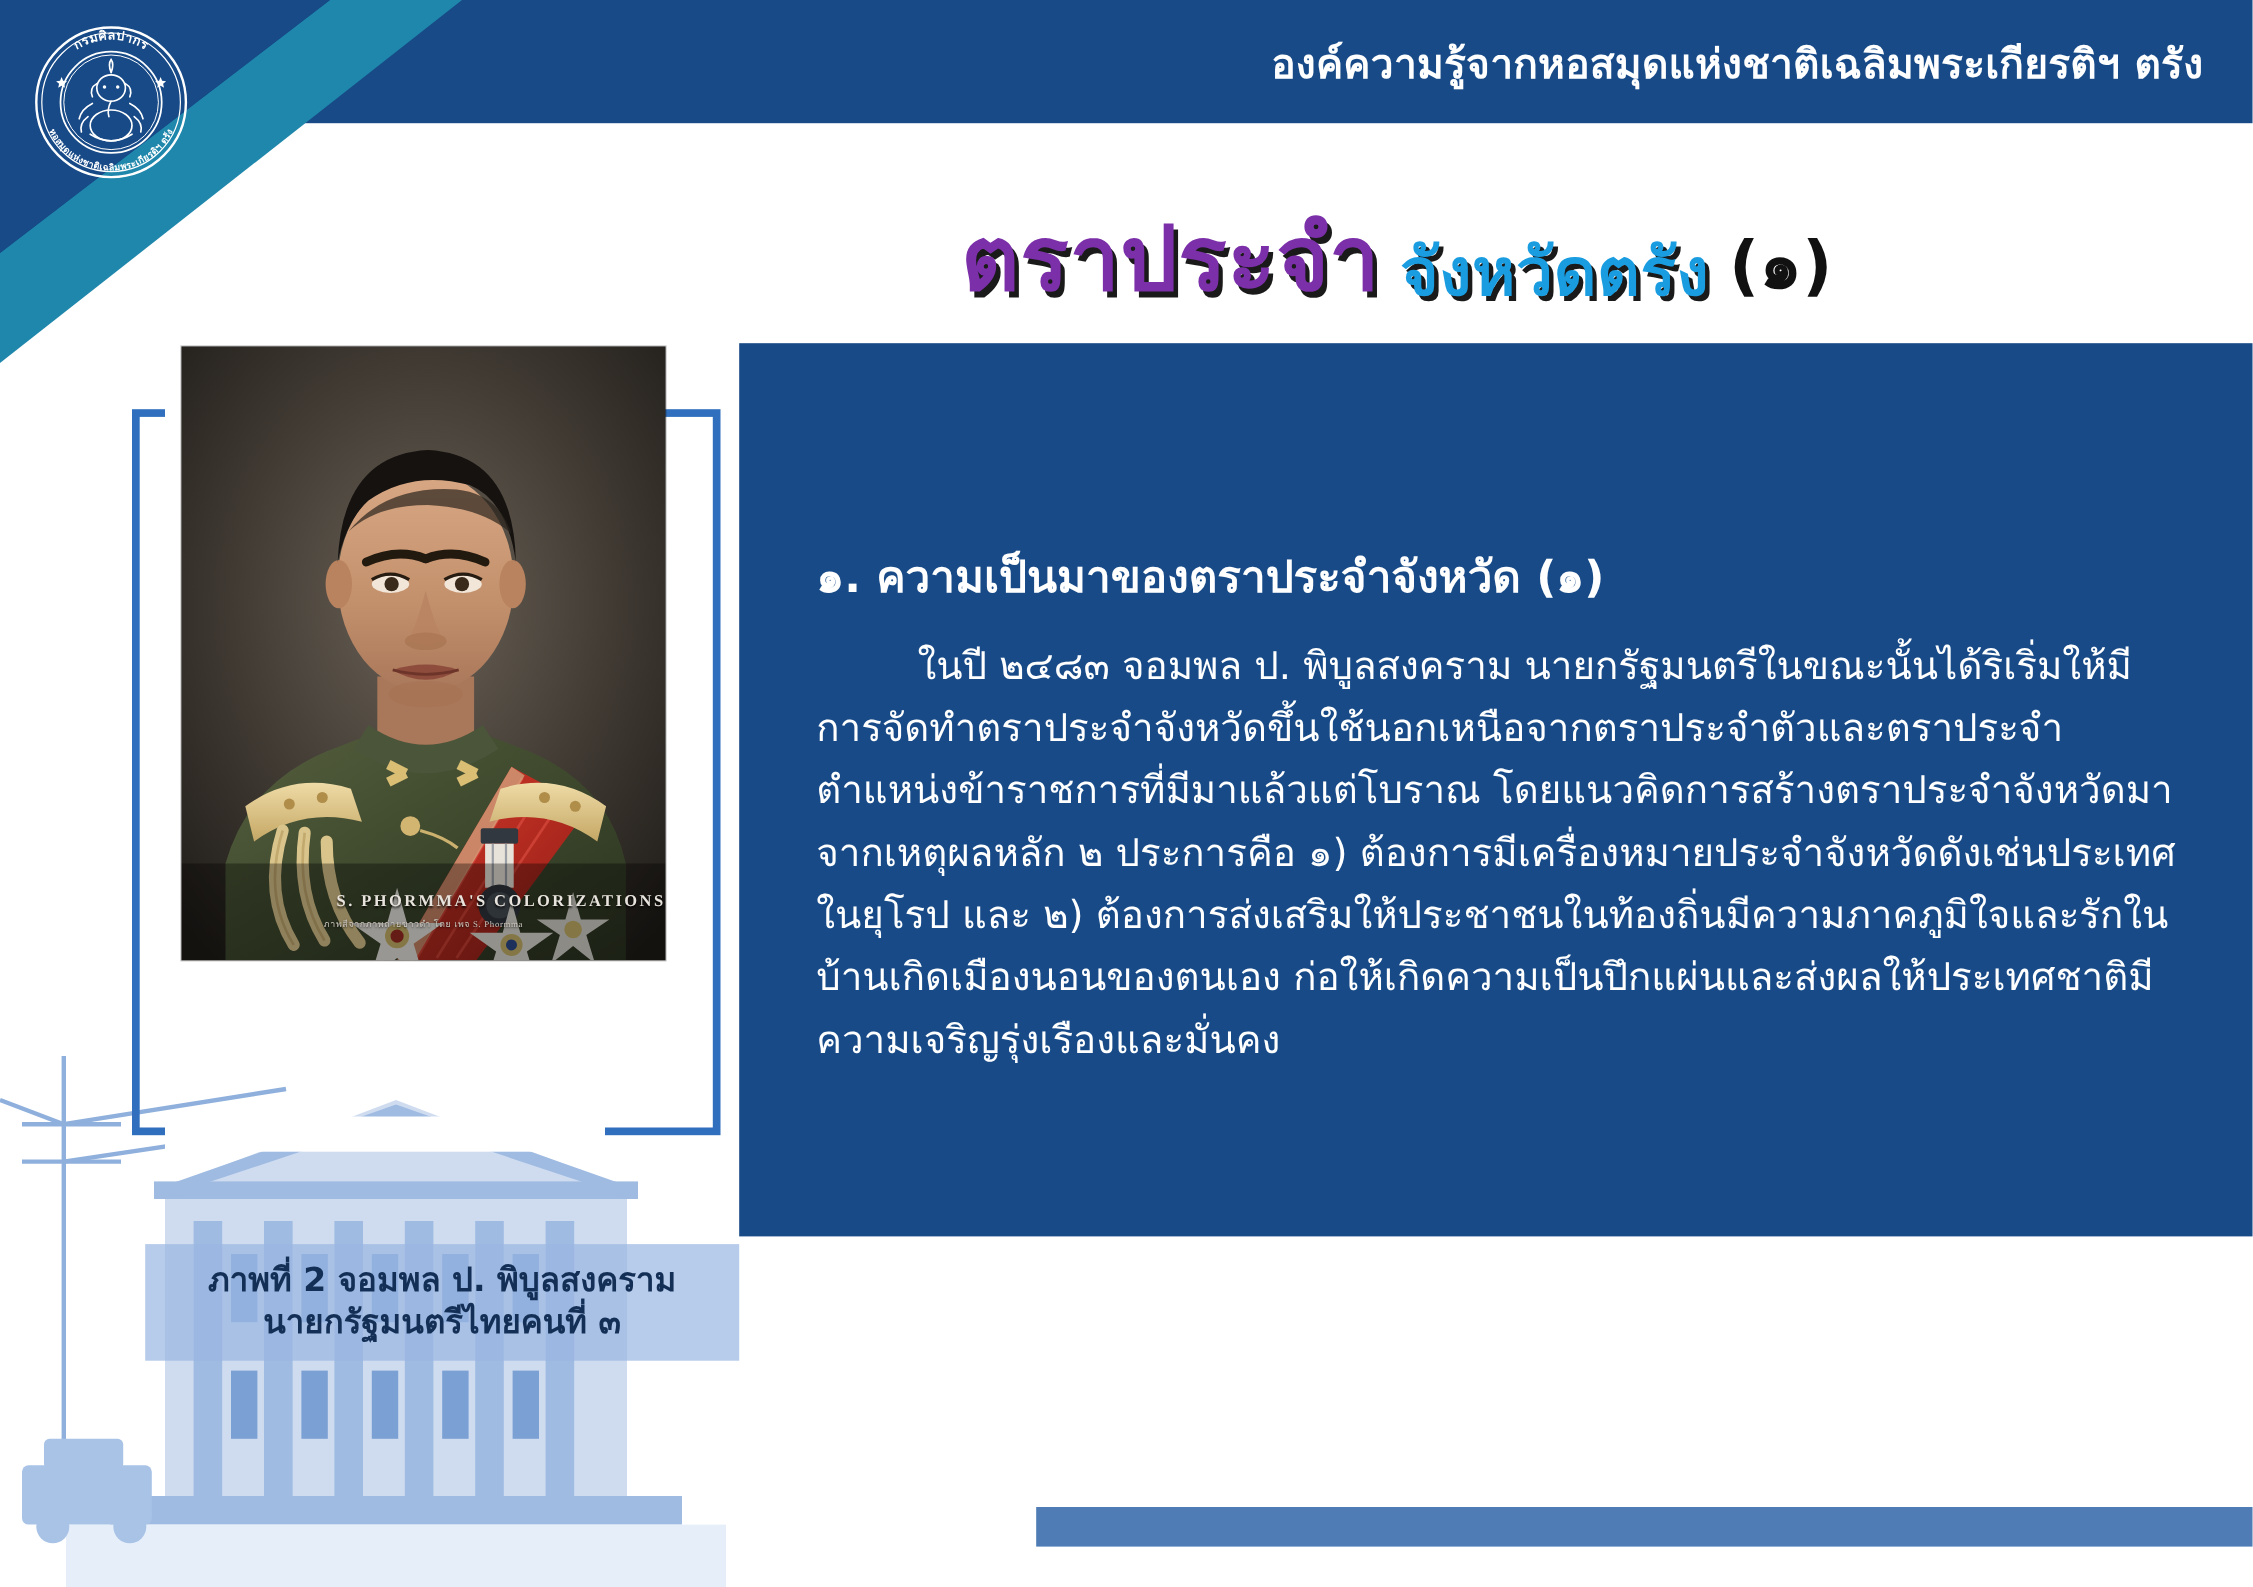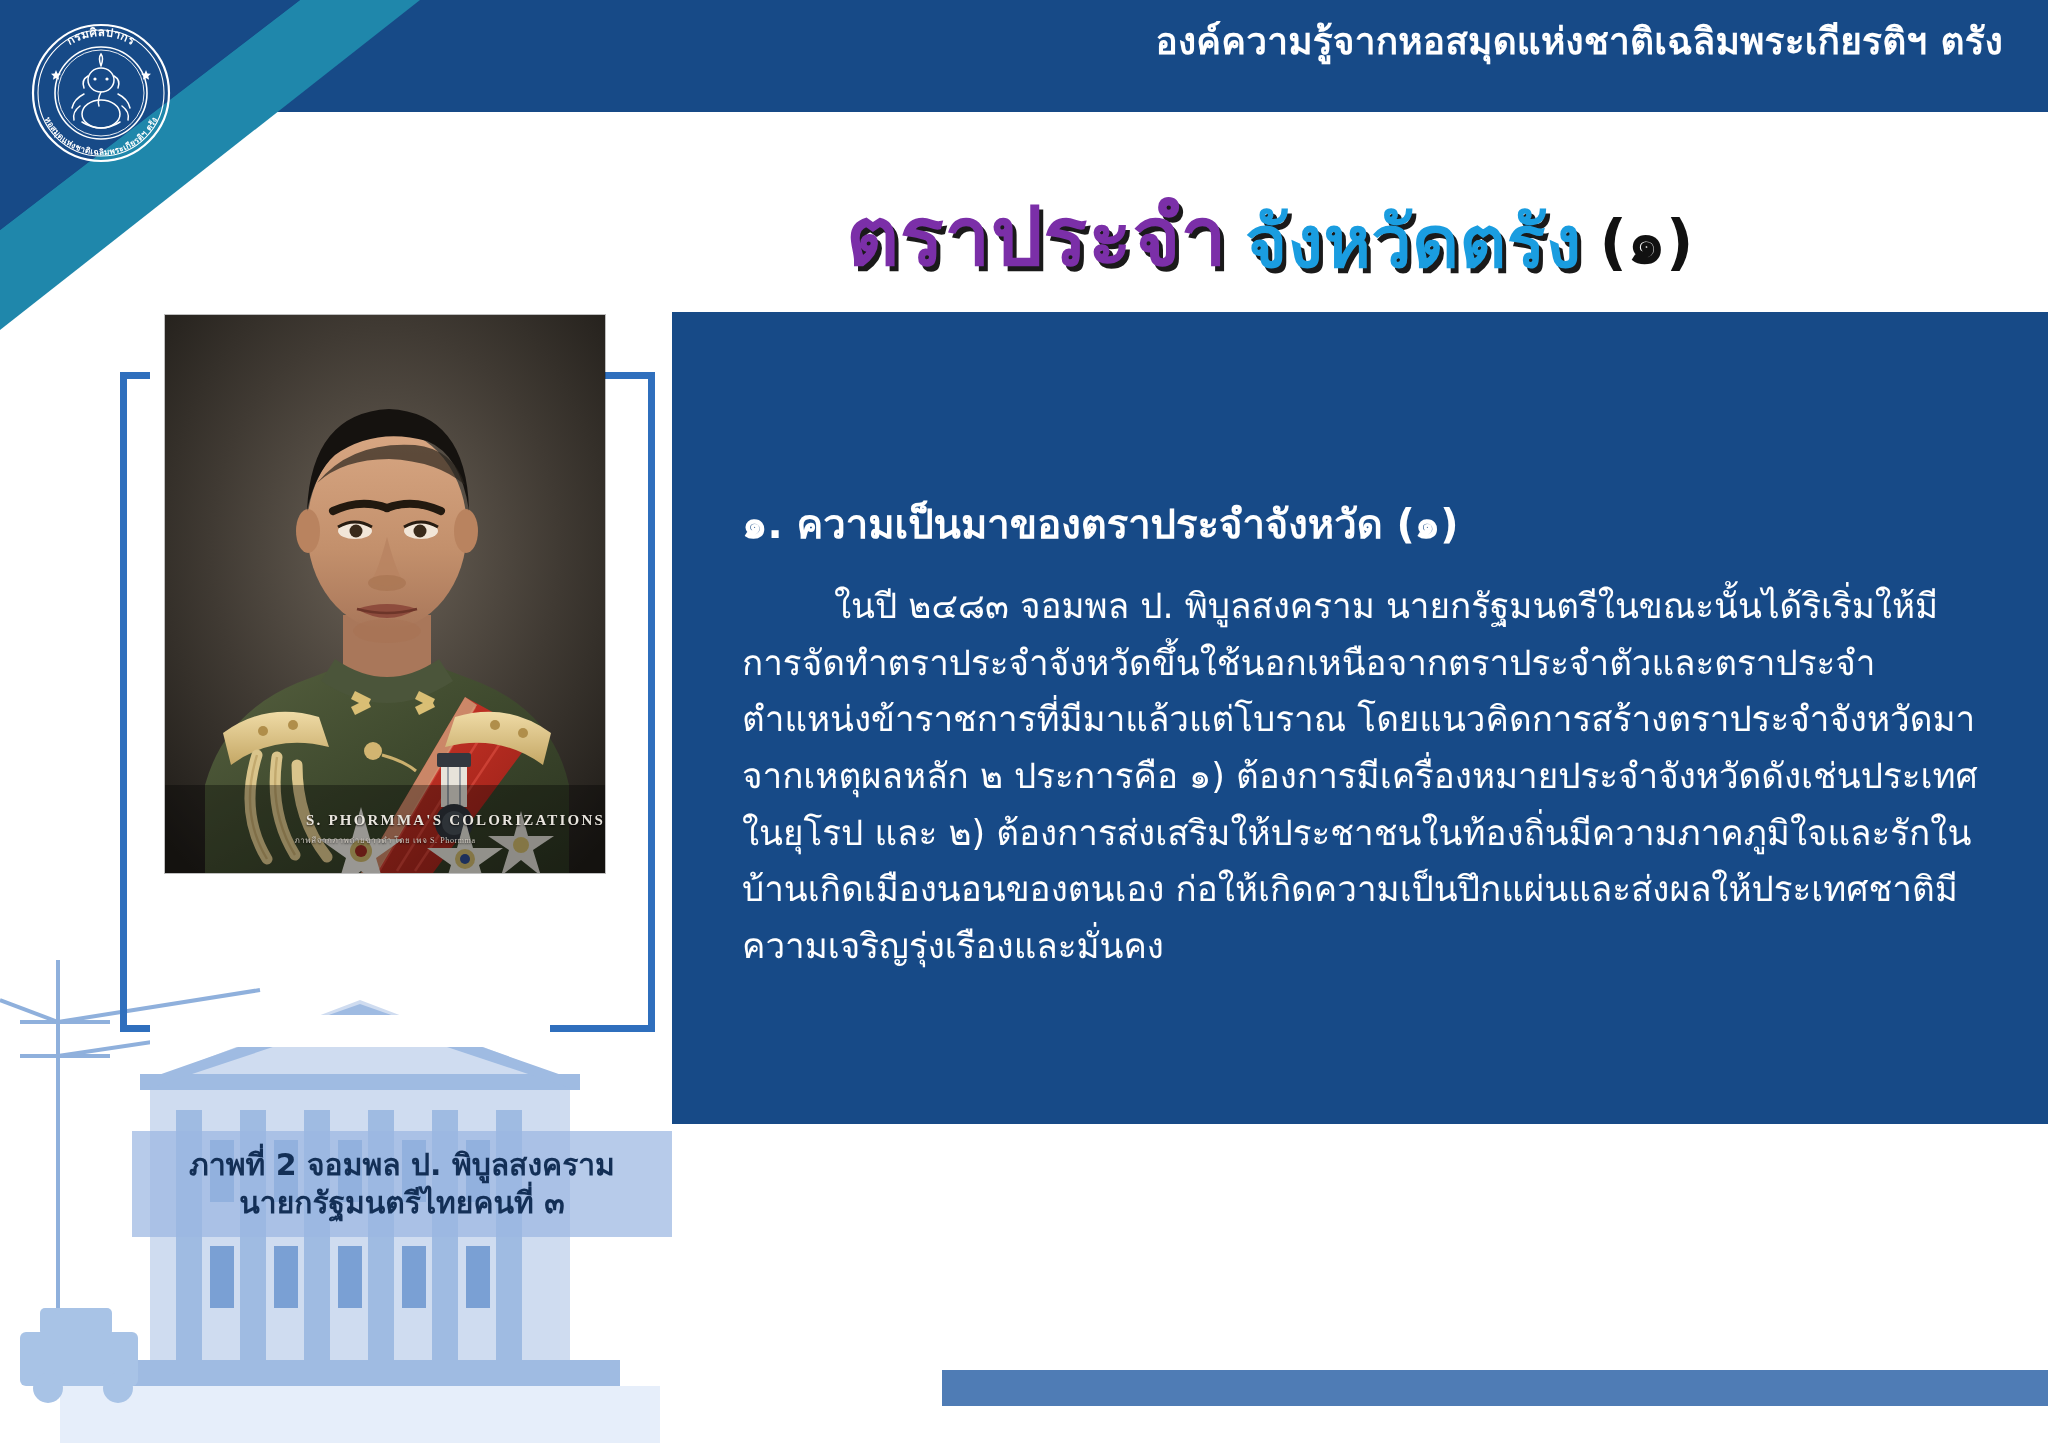--- a/index.html
+++ b/index.html
@@ -11,21 +11,21 @@
     position:relative;
   }
   .slide { position:relative; width:2048px; height:1443px; background:#fff; overflow:hidden; }
 
   
   .top-band {
     position:absolute; left:0; top:0; width:2048px; height:112px;
     background:#174a87;
   }
   .header-title {
-    position:absolute; right:45px; top:11px;
+    position:absolute; right:45px; top:28px;
     color:#ffffff; font-size:37px; font-weight:700;
     letter-spacing:0.2px; white-space:nowrap;
     font-family:"DejaVu Sans","Liberation Sans",sans-serif;
   }
 
   
   .wedge-dark {
     position:absolute; left:0; top:0; width:420px; height:290px;
     background:#174a87;
     clip-path:polygon(0 0, 420px 0, 0 290px);
@@ -54,21 +54,21 @@
     display:flex; align-items:flex-end; justify-content:center;
     gap:18px; white-space:nowrap;
   }
   .title-part {
     font-size:82px; font-weight:700; line-height:1.0;
     font-family:"DejaVu Sans","Liberation Sans",sans-serif;
     text-shadow: 4px 5px 0 #1a1a1a;
     letter-spacing:0.5px;
   }
   .title-purple { color:#7b2fa8; }
-  .title-blue   { color:#1a9de0; font-size:72px; }
+  .title-blue   { color:#1a9de0; font-size:60px; }
   .title-num    { color:#111111; font-size:60px; text-shadow:none; font-weight:700; padding-bottom:6px; }
 
   
   .frame-outline {
     position:absolute; left:120px; top:372px; width:535px; height:660px;
     border:7px solid #2f6fbd;
   }
   .frame-mask-top {
     position:absolute; left:150px; top:360px; width:400px; height:30px; background:#ffffff;
   }

